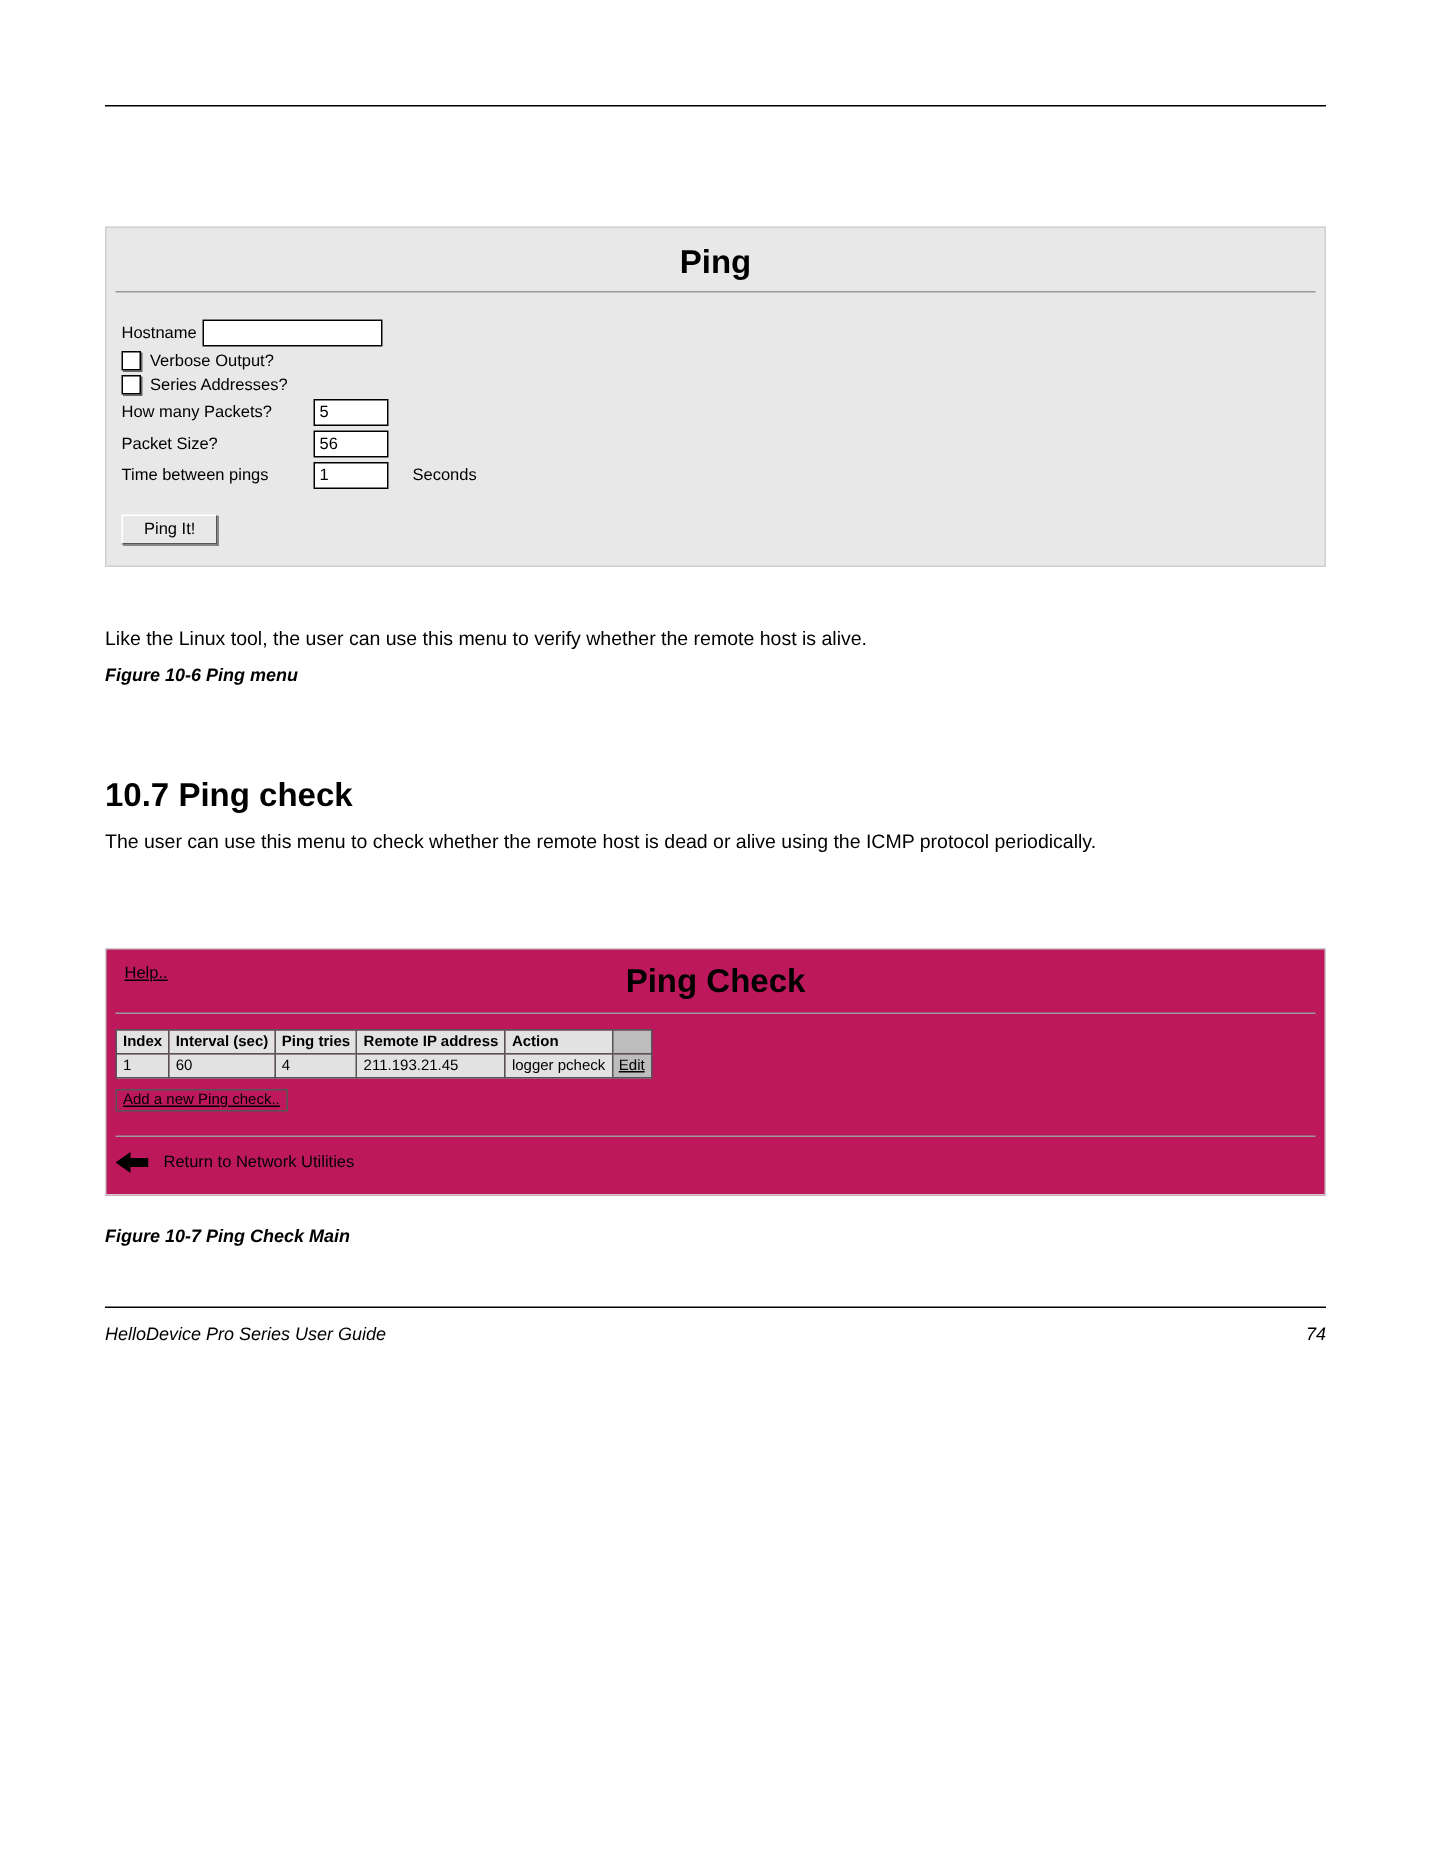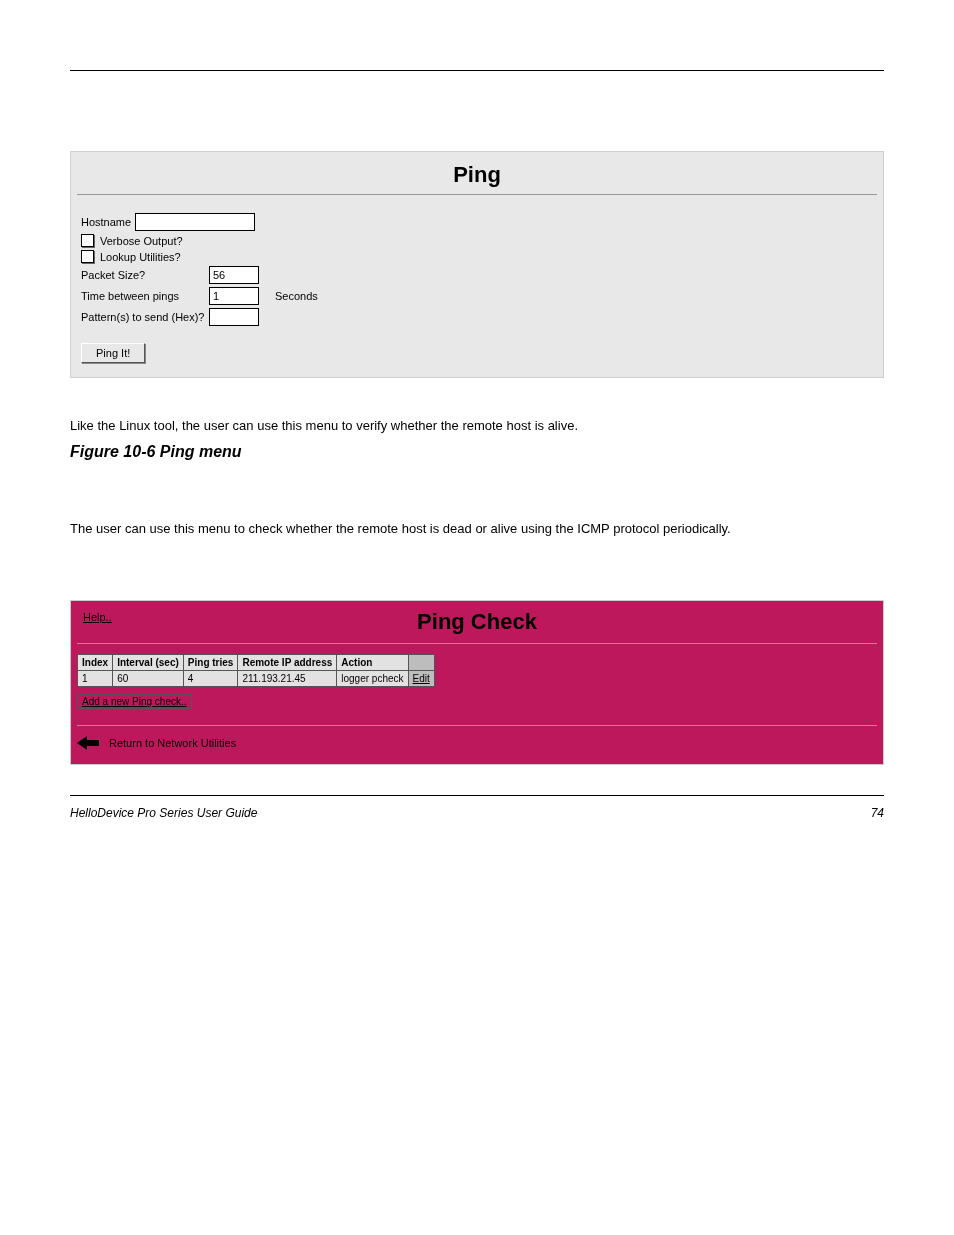--- a/index.html
+++ b/index.html
@@ -82,21 +82,21 @@
     box-shadow: 1px 1px 0 #888;
     padding: 3px 14px;
     font-size: 11px;
     margin-top: 14px;
   }
   .desc {
     font-size: 13px;
     margin: 20px 0 8px 0;
   }
   .fig-caption {
-    font-size: 16px;
+    font-size: 12px;
     font-weight: bold;
     font-style: italic;
     margin: 10px 0 60px 0;
   }
   .section-num {
     font-size: 22px;
     font-weight: bold;
     margin: 30px 0 10px 0;
   }
   .section-desc {
@@ -206,47 +206,48 @@
         <input type="text" class="input-hostname" value="" style="">
       </div>
 
       <div class="row">
         <span class="cbx"></span>
         <span>Verbose Output?</span>
       </div>
 
       <div class="row">
         <span class="cbx"></span>
-        <span>Lookup Utilities?</span>
-      </div>
-
+        <span>Series Addresses?</span>
+      </div>
+
+      <div class="row">
+        <span class="lbl">How many Packets?</span>
+        <input type="text" class="input-small" value="5" style="">
+      </div>
 
       <div class="row">
         <span class="lbl">Packet Size?</span>
         <input type="text" class="input-small" value="56" style="">
       </div>
 
       <div class="row">
         <span class="lbl">Time between pings</span>
         <input type="text" class="input-small" value="1" style="">
         <span class="suffix">Seconds</span>
       </div>
 
-      <div class="row">
-        <span class="lbl short">Pattern(s) to send (Hex)?</span>
-        <input type="text" class="input-small" value="" style="">
-      </div>
 
       <span class="btn">Ping It!</span>
     </div>
   </div>
 
   <div class="desc">Like the Linux tool, the user can use this menu to verify whether the remote host is alive.</div>
   <div class="fig-caption">Figure 10-6 Ping menu</div>
 
+  <div class="section-num">10.7 Ping check</div>
   <div class="section-desc">The user can use this menu to check whether the remote host is dead or alive using the ICMP protocol periodically.</div>
 
   <div class="panel2">
     <span class="help-link">Help..</span>
     <div class="panel2-title">Ping Check</div>
     <hr class="panel2-hr">
 
     <table class="pc">
       <tbody>
           <tr>
@@ -275,19 +276,20 @@
     <div class="return-row">
       <span class="arrow-left">
         <svg width="22" height="14" viewBox="0 0 22 14">
             <polygon points="0,7 10,0 10,4 22,4 22,10 10,10 10,14" fill="#000"></polygon>
           </svg>
       </span>
       <span class="return-link">Return to Network Utilities</span>
     </div>
   </div>
 
+  <div class="fig-caption2">Figure 10-7 Ping Check Main</div>
 
   <hr class="bottom-rule">
   <div class="footer">
     <span>HelloDevice Pro Series User Guide</span>
     <span>74</span>
   </div>
 </div>
 
 </body></html>

